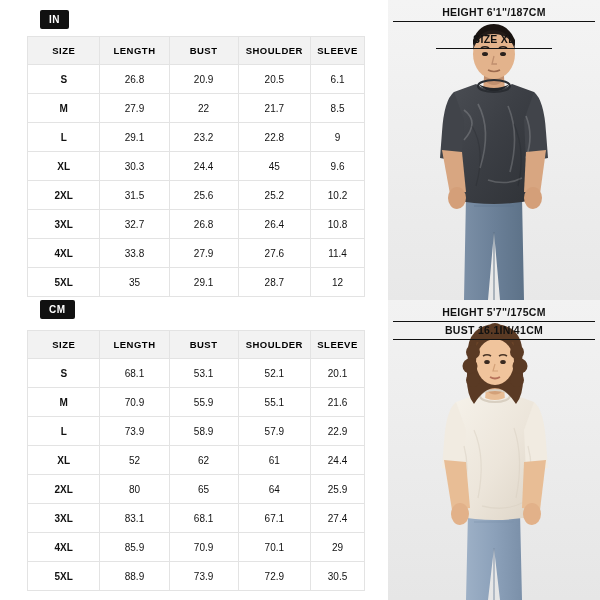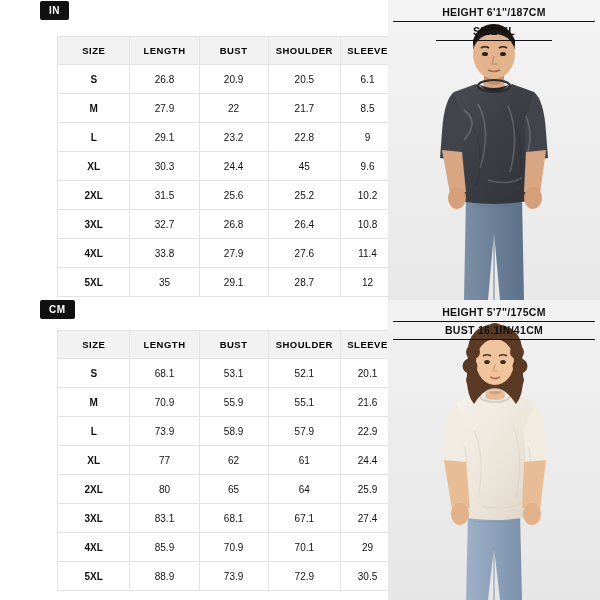--- a/index.html
+++ b/index.html
@@ -31,29 +31,28 @@
   .unit-badge {
     display: inline-block;
     background: #111111;
     color: #ffffff;
     font-size: 10px;
     font-weight: bold;
     letter-spacing: 0.5px;
     padding: 4px 9px 4px 9px;
     border-radius: 2px;
   }
-  .badge-wrap-in { position: absolute; left: 40px; top: 0; }
+  .badge-wrap-in { position: absolute; left: 40px; top: 9px; }
   .badge-wrap-cm { position: absolute; left: 40px; top: 299px; }
 
   table.size-table {
     position: absolute;
     border-collapse: collapse;
     width: 338px;
     background: #ffffff;
-    margin-left: 30px;
   }
   table.size-table.t-in { left: 27px; top: 36px; }
   table.size-table.t-cm { left: 27px; top: 330px; }
 
   table.size-table th,
   table.size-table td {
     border: 1px solid #e3e3e3;
     text-align: center;
     font-size: 10px;
     color: #111111;
@@ -110,21 +109,21 @@
     font-size: 10.5px;
     font-weight: bold;
     color: #111111;
     letter-spacing: 0.3px;
     padding: 2px 0 3px 0;
     border-bottom: 1px solid #111111;
   }
   .spec-line.size-line {
     display: block;
     width: 116px;
-    margin: 0 auto;
+    margin: 8px auto;
     padding-top: 3px;
   }
 
   
   .scene {
     position: absolute;
     left: 0;
     top: 0;
     width: 212px;
     height: 300px;
@@ -260,21 +259,21 @@
         </tr>
         <tr>
           <td>L</td>
           <td>73.9</td>
           <td>58.9</td>
           <td>57.9</td>
           <td>22.9</td>
         </tr>
         <tr>
           <td>XL</td>
-          <td>77</td>
+          <td>52</td>
           <td>62</td>
           <td>61</td>
           <td>24.4</td>
         </tr>
         <tr>
           <td>2XL</td>
           <td>80</td>
           <td>65</td>
           <td>64</td>
           <td>25.9</td>

